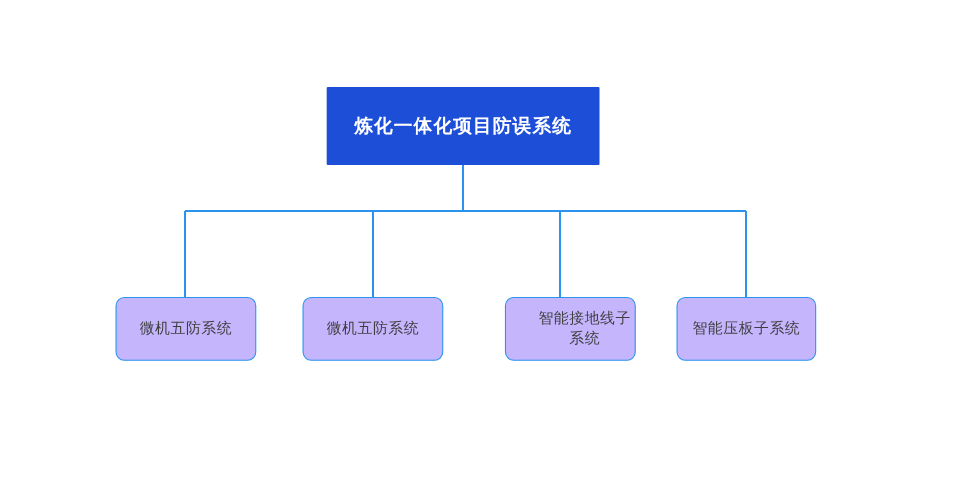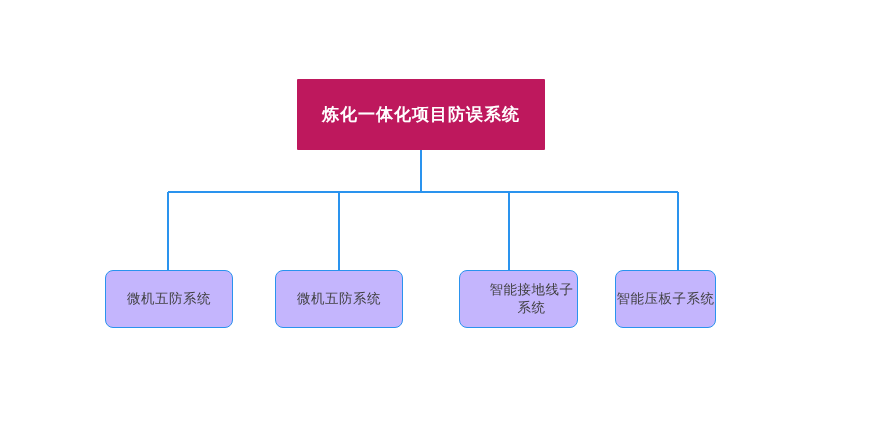--- a/index.html
+++ b/index.html
@@ -31,42 +31,42 @@
     display: flex;
     align-items: center;
     justify-content: center;
     text-align: center;
   }
   .node-root {
     left: 297px;
     top: 79px;
     width: 248px;
     height: 71px;
-    background: #be185d;
+    background: #1d4ed8;
     color: #ffffff;
     font-size: 17px;
     font-weight: bold;
     letter-spacing: 1px;
     border-radius: 1px;
   }
   .node-child {
     top: 270px;
     height: 58px;
     background: #c4b5fd;
     border: 1.5px solid #2A93EE;
     border-radius: 8px;
     color: #3f3f3f;
     font-size: 13.5px;
     font-weight: normal;
     letter-spacing: 0.5px;
   }
   .child-0 { left: 105px; width: 128px; }
   .child-1 { left: 275px; width: 128px; }
   .child-2 { left: 459px; width: 119px; padding-left: 26px; }
-  .child-3 { left: 615px; width: 101px; }
+  .child-3 { left: 615px; width: 127px; }
 </style>
 </head>
 <body>
 
 <div id="canvas">
 
   <svg id="connector-layer" width="870" height="436" viewBox="0 0 870 436" xmlns="http://www.w3.org/2000/svg">
     <g fill="none" stroke="#2A93EE" stroke-width="2" shape-rendering="crispEdges">
       <line x1="421" y1="150" x2="421" y2="192"></line>
       <line x1="168" y1="192" x2="678" y2="192"></line>

